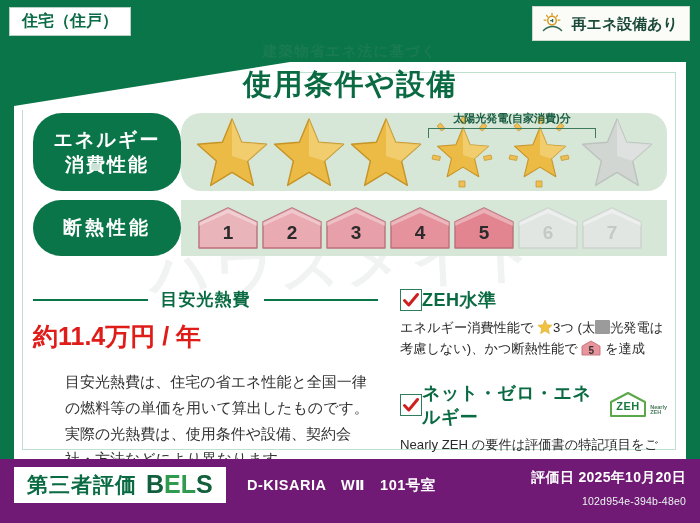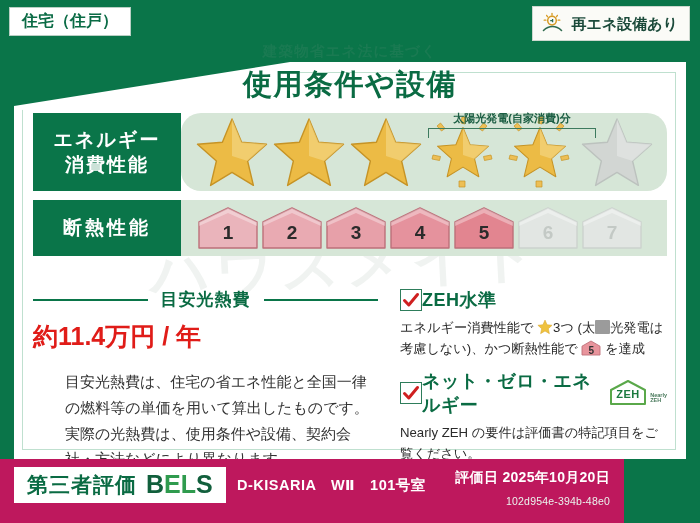--- a/index.html
+++ b/index.html
@@ -66,21 +66,21 @@
     letter-spacing:6px;pointer-events:none;white-space:nowrap;
     transform:rotate(-3deg);
   }
 
   
   .perf{position:absolute;left:33px;top:113px;width:634px;z-index:6;}
   .perf-row{display:flex;align-items:stretch;margin-bottom:9px;}
   .perf-label{
     flex:0 0 148px;background:#0a7549;color:#fff;
     display:flex;flex-direction:column;align-items:center;justify-content:center;
-    font-size:19px;font-weight:bold;letter-spacing:2px;line-height:1.32;
+    font-size:19px;font-weight:bold;letter-spacing:2px;line-height:1.32;border-radius:29px;
   }
   .perf-label.ins{font-size:19px;letter-spacing:3px;}
   .perf-val{
     flex:1 1 auto;background:#d6e6d7;position:relative;
     display:flex;align-items:center;
   }
 
   
   .row-star .perf-label{height:78px;}
   .row-star .perf-val{height:78px;padding-left:14px;border-radius:20px;}
@@ -169,36 +169,36 @@
   }
   .zeh-logo{display:flex;align-items:flex-end;gap:2px;}
   .zeh-logo svg{display:block;}
   .zeh-sm{
     font-size:5.5px;color:#4a7a5c;font-weight:bold;line-height:1.05;
     padding-bottom:2px;letter-spacing:0;
   }
 
   
   .footer{
-    position:absolute;left:0;bottom:0;width:624px;height:64px;
-    background:#be185d;z-index:7;
+    position:absolute;left:0;bottom:0;width:700px;height:64px;
+    background:#701a75;z-index:7;
   }
   .bels-box{
     position:absolute;left:14px;top:8px;background:#ffffff;
     padding:5px 13px 6px 13px;display:flex;align-items:center;gap:9px;
     line-height:1;
   }
   .bels-box .ja{font-size:21px;font-weight:bold;color:#0a6b43;letter-spacing:1px;}
   .bels-box .en{font-size:25px;font-weight:bold;letter-spacing:0px;}
   .bels-box .en .b1{color:#115f3c;}
   .bels-box .en .b2{color:#2f9b4e;}
   .bels-box .en .b3{color:#2f9b4e;}
   .bels-box .en .b4{color:#115f3c;}
   .prop{
-    position:absolute;left:237px;top:17px;color:#ffffff;
+    position:absolute;left:247px;top:17px;color:#ffffff;
     font-size:14.5px;font-weight:bold;letter-spacing:0.5px;white-space:nowrap;
   }
   .eval{
     position:absolute;right:14px;top:10px;text-align:right;color:#ffffff;
   }
   .eval .d{font-size:14px;font-weight:bold;letter-spacing:0.3px;}
   .eval .id{font-size:10.5px;margin-top:8px;letter-spacing:0.2px;color:#eaf4ee;}
 </style>
 </head>
 <body>
@@ -396,21 +396,21 @@
           </span>
           <span class="claim-ttl">ZEH水準</span>
         </div>
         <div class="claim-body"><span>エネルギー消費性能で </span><span class="inl-star"><svg viewBox="0 0 24 24">
                 <path d="M12 1.6 L15.1 8.6 L22.6 9.4 L17 14.5 L18.6 22 L12 18.1 L5.4 22 L7 14.5 L1.4 9.4 L8.9 8.6 Z" fill="#efc23f" stroke="#d9a72c" stroke-width="0.8"></path>
               </svg></span><span>3つ (太</span><span class="redact"></span><span>光発電は考慮しない)、かつ断熱性能で </span><span class="inl-house"><svg viewBox="0 0 20 16">
                 <path d="M1 6.2 L10 1 L19 6.2 L19 15 L1 15 Z" fill="#e8949c" stroke="#c06f78" stroke-width="0.9"></path>
               </svg><b>5</b></span><span> を達成</span></div>
       </div>
 
-      <div class="claim" style="margin-top:9px;">
+      <div class="claim" style="margin-top:21px;">
         <div class="claim-hd">
           <span class="chk">
             <svg viewBox="0 0 20 20">
                 <path d="M3.5 10.5 L7.8 15 L16.5 4.5" fill="none" stroke="#cf2020" stroke-width="3" stroke-linecap="round" stroke-linejoin="round"></path>
               </svg>
           </span>
           <span class="claim-ttl">
             <span>ネット・ゼロ・エネルギー</span>
             <span class="zeh-logo">
               <svg width="40" height="27" viewBox="0 0 40 27">

